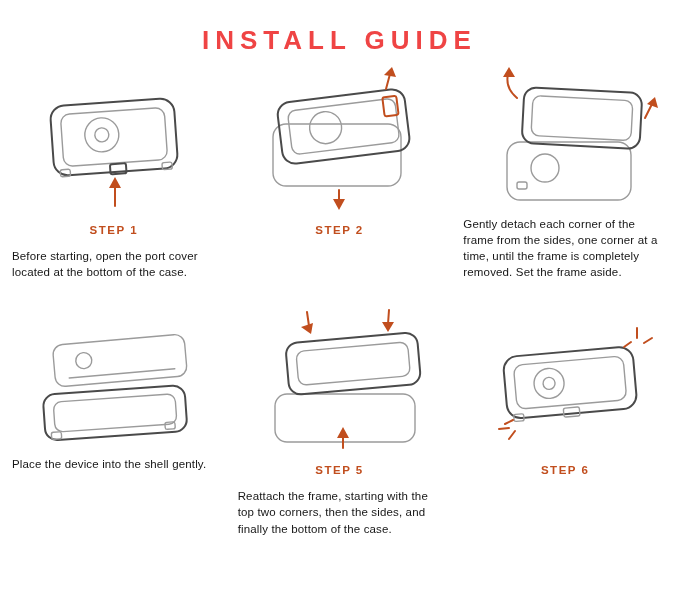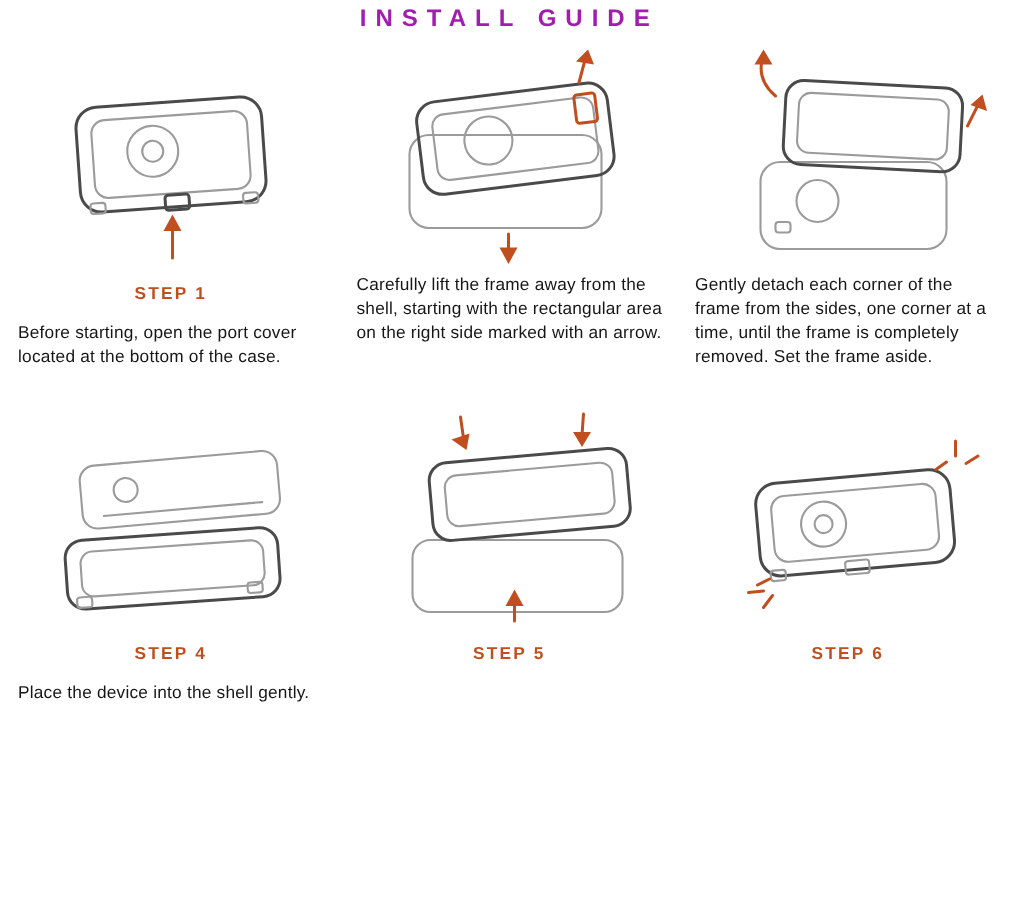--- a/index.html
+++ b/index.html
@@ -4,22 +4,22 @@
 <style>
   :root { --accent:#C14E1E; --ink:#1c1c1c; --line-dark:#4a4a4a; --line-light:#9b9b9b; }
   * { box-sizing:border-box; }
   html,body { margin:0; padding:0; }
   body {
     width:679px; height:607px; overflow:hidden;
     background:#ffffff; color:var(--ink);
     font-family:"Liberation Sans", sans-serif;
   }
   .page-title {
-    text-align:center; padding-top:4px;
-    font-size:16px; font-weight:700; letter-spacing:6px; color:#a21caf;
+    text-align:center; padding-top:25px;
+    font-size:26px; font-weight:700; letter-spacing:6px; color:#ef4444;
   }
   .grid {
     display:grid; grid-template-columns:1fr 1fr 1fr;
     column-gap:18px; row-gap:18px;
     padding:2px 10px 0 10px;
   }
   .step-card { display:flex; flex-direction:column; }
   .illus {
     height:158px; display:flex; align-items:center; justify-content:center;
   }
@@ -80,21 +80,21 @@
         <g>
           <line x1="147" y1="27" x2="151" y2="12" class="accent-stroke"></line>
           <polygon points="153,5 145,13 157,15" class="accent-fill"></polygon>
         </g>
         <g>
           <line x1="100" y1="128" x2="100" y2="140" class="accent-stroke"></line>
           <polygon points="100,148 94,137 106,137" class="accent-fill"></polygon>
         </g>
       </svg>
     </div>
-    <div class="step-text">Carefully lift the frame away from the shell, starting with the rectangular area on the right side marked with an arrow.</div>
+    <div class="step-label">STEP 2</div>
   </div>
 
   <div class="step-card">
     <div class="illus">
       <svg width="200" height="150" viewBox="0 0 200 150">
         <rect x="42" y="80" width="124" height="58" rx="13" class="ln-l"></rect>
         <circle cx="80" cy="106" r="14" class="ln-l"></circle>
         <rect x="52" y="120" width="10" height="7" rx="2" class="ln-l"></rect>
         <g transform="rotate(3 115 55)">
           <rect x="58" y="28" width="118" height="56" rx="12" class="ln-d"></rect>
@@ -122,21 +122,20 @@
           <line x1="54" y1="72" x2="160" y2="72" class="ln-l"></line>
         </g>
         <g transform="rotate(-4 100 110)">
           <rect x="30" y="88" width="142" height="46" rx="12" class="ln-d"></rect>
           <rect x="40" y="96" width="122" height="30" rx="8" class="ln-l"></rect>
           <rect x="36" y="126" width="10" height="7" rx="2" class="ln-l"></rect>
           <rect x="150" y="124" width="10" height="7" rx="2" class="ln-l"></rect>
         </g>
       </svg>
     </div>
-    <div class="step-label">STEP 4</div>
     <div class="step-text">Place the device into the shell gently.</div>
   </div>
 
   <div class="step-card">
     <div class="illus">
       <svg width="200" height="150" viewBox="0 0 200 150">
         <rect x="36" y="92" width="140" height="48" rx="12" class="ln-l"></rect>
         <g transform="rotate(-5 110 60)">
           <rect x="48" y="36" width="132" height="52" rx="12" class="ln-d"></rect>
           <rect x="58" y="45" width="112" height="34" rx="8" class="ln-l"></rect>
@@ -149,20 +148,21 @@
           <line x1="150" y1="8" x2="149" y2="22" class="accent-stroke"></line>
           <polygon points="149,30 143,20 155,20" class="accent-fill"></polygon>
         </g>
         <g>
           <line x1="104" y1="146" x2="104" y2="133" class="accent-stroke"></line>
           <polygon points="104,125 98,136 110,136" class="accent-fill"></polygon>
         </g>
       </svg>
     </div>
     <div class="step-label">STEP 5</div>
+    <div class="step-text">Reattach the frame, starting with the top two corners, then the sides, and finally the bottom of the case.</div>
   </div>
 
   <div class="step-card">
     <div class="illus">
       <svg width="200" height="150" viewBox="0 0 200 150">
         <g transform="rotate(-5 100 80)">
           <rect x="40" y="50" width="130" height="62" rx="14" class="ln-d"></rect>
           <rect x="50" y="59" width="110" height="44" rx="9" class="ln-l"></rect>
           <circle cx="84" cy="80" r="15" class="ln-l"></circle>
           <circle cx="84" cy="80" r="6" class="ln-l"></circle>

